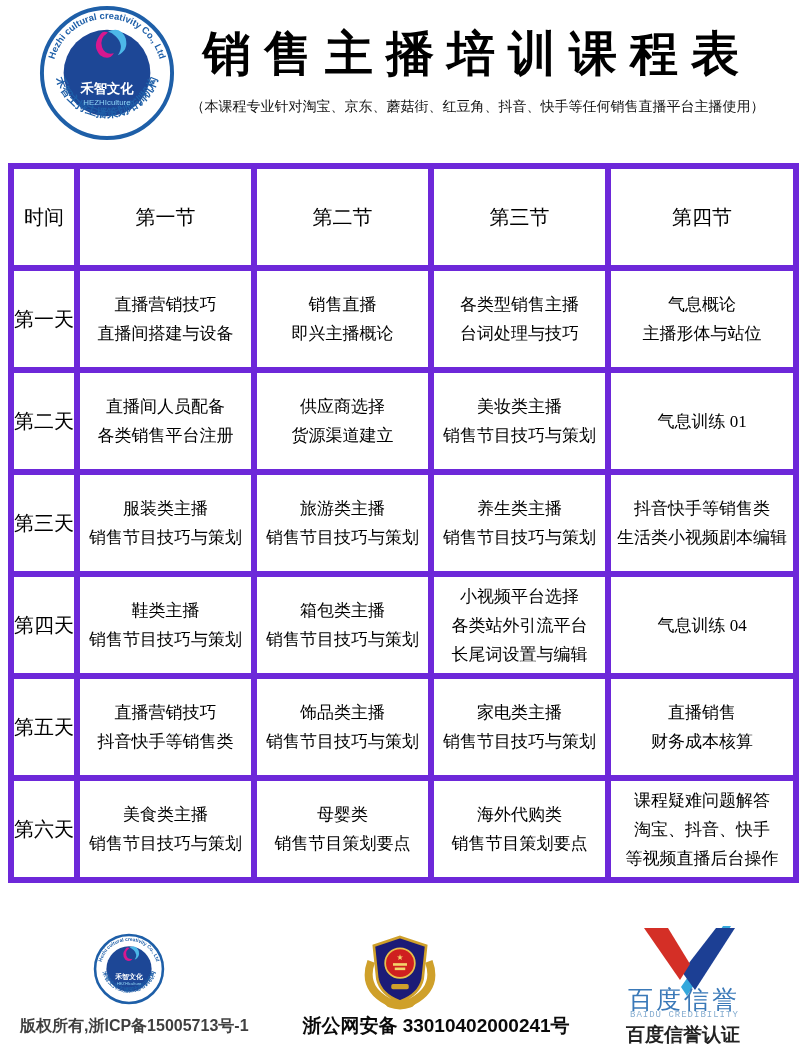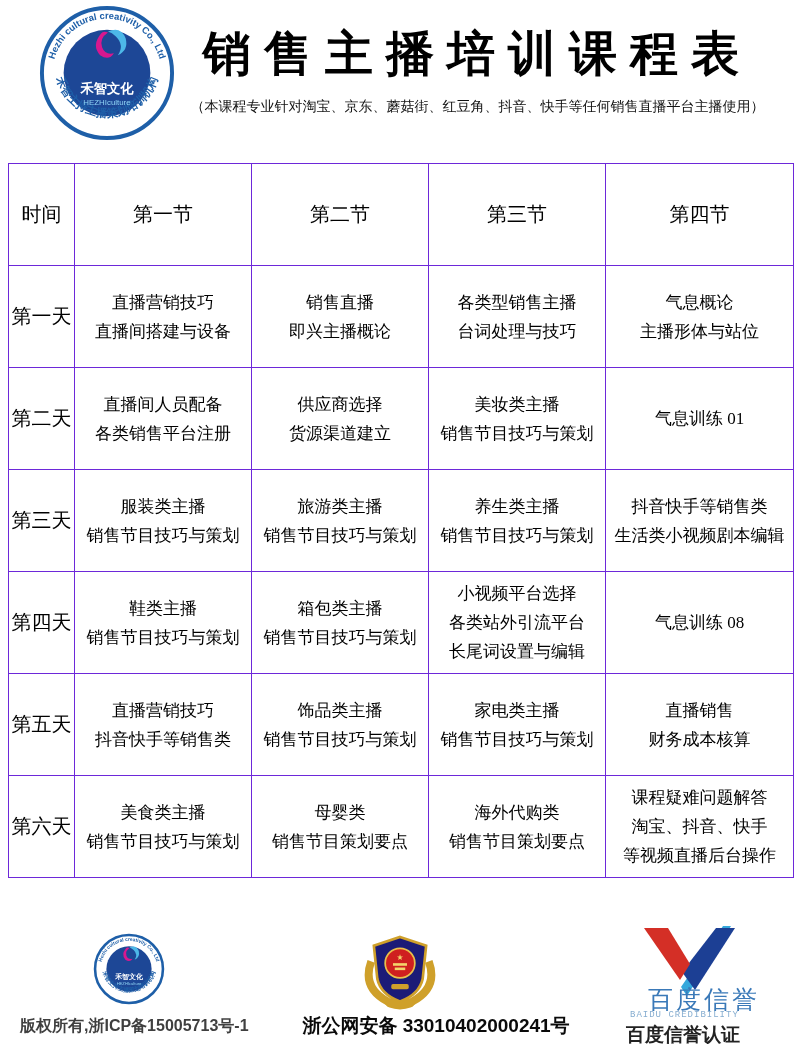--- a/index.html
+++ b/index.html
@@ -19,21 +19,21 @@
     white-space:nowrap; color:#000;
   }
   .subtitle { font-size:14px; margin-top:12px; color:#111; white-space:nowrap; }
 
   
   table.course {
     position:absolute; left:8px; top:163px;
     width:785px; border-collapse:collapse; table-layout:fixed;
   }
   table.course th, table.course td {
-    border:1px solid #6d28d9;
+    border:6px solid #6d28d9;
     text-align:center; vertical-align:middle;
     height:102px; background:#fff;
   }
   table.course th { font-size:20px; font-weight:normal; }
   td.day { font-size:20px; }
   td.course-cell { font-size:17px; }
   td.course-cell div { line-height:29px; }
 
   
   .footer-logo { position:absolute; left:93px; top:933px; }
@@ -45,21 +45,21 @@
   .police-badge { position:absolute; left:356px; top:930px; }
   .police-record {
     position:absolute; left:260px; top:1013px; width:280px; text-align:center;
     font-family:"Liberation Sans","DejaVu Sans",sans-serif;
     font-weight:bold; font-size:19px; color:#0a0a0a; white-space:nowrap;margin-left:36px;
   }
   .baidu-logo { position:absolute; left:640px; top:926px; }
   .baidu-cn {
     position:absolute; left:628px; top:983px;
     font-family:"Liberation Sans","DejaVu Sans",sans-serif;
-    font-size:25px; color:#3a79b8; letter-spacing:3px; white-space:nowrap;margin-left:20px;
+    font-size:25px; color:#3a79b8; letter-spacing:3px; white-space:nowrap;
   }
   .baidu-en {
     position:absolute; left:630px; top:1010px;
     font-family:Liberation Mono, monospace;
     font-size:9px; color:#86add0; letter-spacing:1px; white-space:nowrap;
   }
   .baidu-cert {
     position:absolute; left:626px; top:1022px;
     font-family:"Liberation Sans","DejaVu Sans",sans-serif;
     font-weight:bold; font-size:19px; color:#222; white-space:nowrap;
@@ -191,21 +191,21 @@
           <td class="course-cell">
             <div>箱包类主播</div>
             <div>销售节目技巧与策划</div>
           </td>
           <td class="course-cell">
             <div>小视频平台选择</div>
             <div>各类站外引流平台</div>
             <div>长尾词设置与编辑</div>
           </td>
           <td class="course-cell">
-            <div>气息训练 08</div>
+            <div>气息训练 04</div>
           </td>
         </tr>
         <tr>
           <td class="day">第五天</td>
           <td class="course-cell">
             <div>直播营销技巧</div>
             <div>抖音快手等销售类</div>
           </td>
           <td class="course-cell">
             <div>饰品类主播</div>

